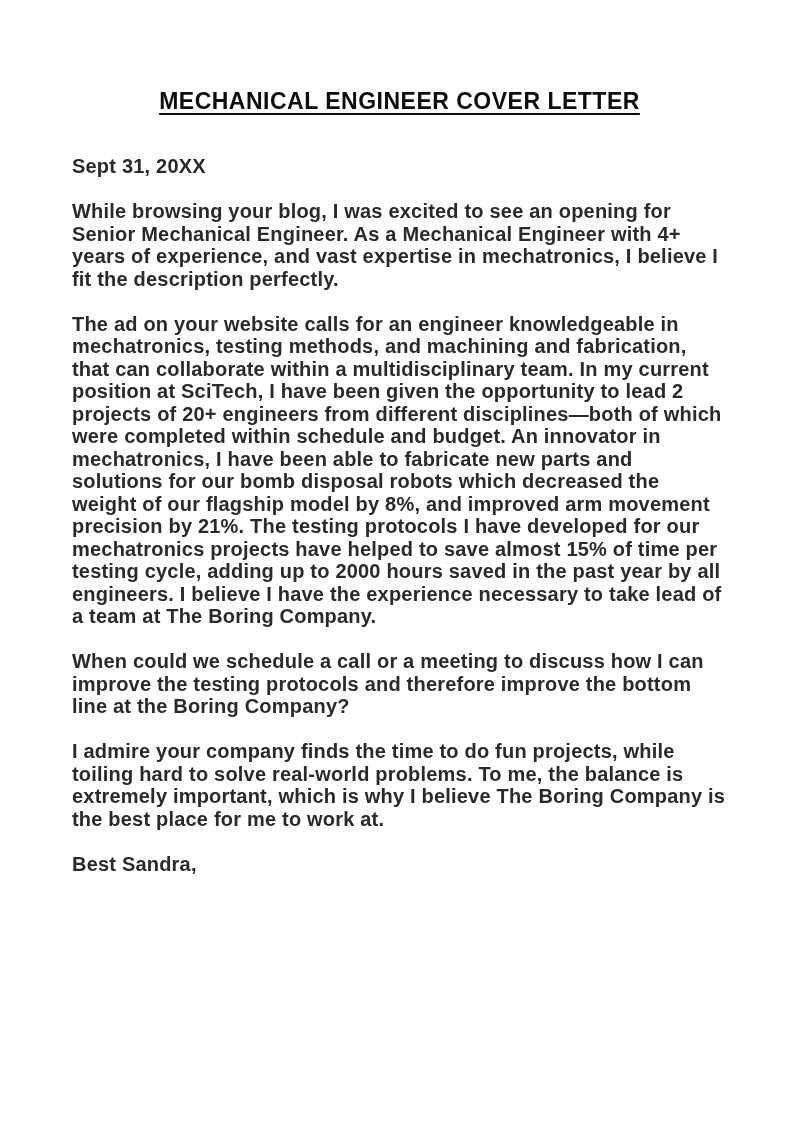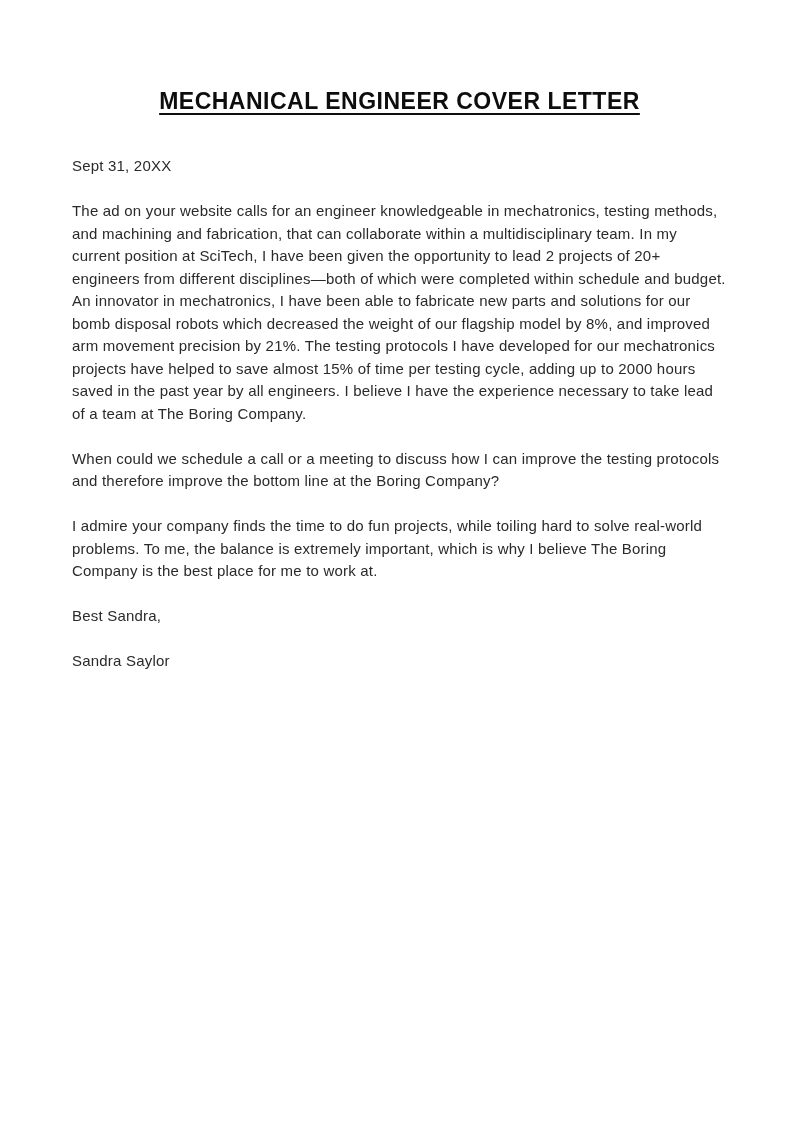--- a/index.html
+++ b/index.html
@@ -32,24 +32,25 @@
     margin-bottom: 40px;
   }
 
   .doc-title span {
     text-decoration: underline;
     text-underline-offset: 4px;
     text-decoration-thickness: 2px;
   }
 
   .letter-body {
-    font-size: 15px;
+    font-size: 20px;
     line-height: 22.5px;
     letter-spacing: 0.2px;
     color: #2a2a2a;
+    font-weight: bold;
   }
 
   .letter-line,
   .letter-paragraph {
     margin-bottom: 22.5px;
   }
 
   .letter-paragraph {
     max-width: 660px;
   }
@@ -62,26 +63,26 @@
 
     <h1 class="doc-title">
       <span>MECHANICAL ENGINEER COVER LETTER</span>
     </h1>
 
     <div class="letter-body">
 
       <p class="letter-line">Sept 31, 20XX</p>
 
 
+      <p class="letter-paragraph">While browsing your blog, I was excited to see an opening for Senior Mechanical Engineer. As a Mechanical Engineer with 4+ years of experience, and vast expertise in mechatronics, I believe I fit the description perfectly.</p>
 
       <p class="letter-paragraph">The ad on your website calls for an engineer knowledgeable in mechatronics, testing methods, and machining and fabrication, that can collaborate within a multidisciplinary team. In my current position at SciTech, I have been given the opportunity to lead 2 projects of 20+ engineers from different disciplines—both of which were completed within schedule and budget. An innovator in mechatronics, I have been able to fabricate new parts and solutions for our bomb disposal robots which decreased the weight of our flagship model by 8%, and improved arm movement precision by 21%. The testing protocols I have developed for our mechatronics projects have helped to save almost 15% of time per testing cycle, adding up to 2000 hours saved in the past year by all engineers. I believe I have the experience necessary to take lead of a team at The Boring Company.</p>
 
       <p class="letter-paragraph">When could we schedule a call or a meeting to discuss how I can improve the testing protocols and therefore improve the bottom line at the Boring Company?</p>
 
       <p class="letter-paragraph">I admire your company finds the time to do fun projects, while toiling hard to solve real-world problems. To me, the balance is extremely important, which is why I believe The Boring Company is the best place for me to work at.</p>
 
       <p class="letter-line">Best Sandra,</p>
 
-      <p class="letter-line">Sandra Saylor</p>
 
     </div>
   </div>
 </div>
 
 </body></html>

